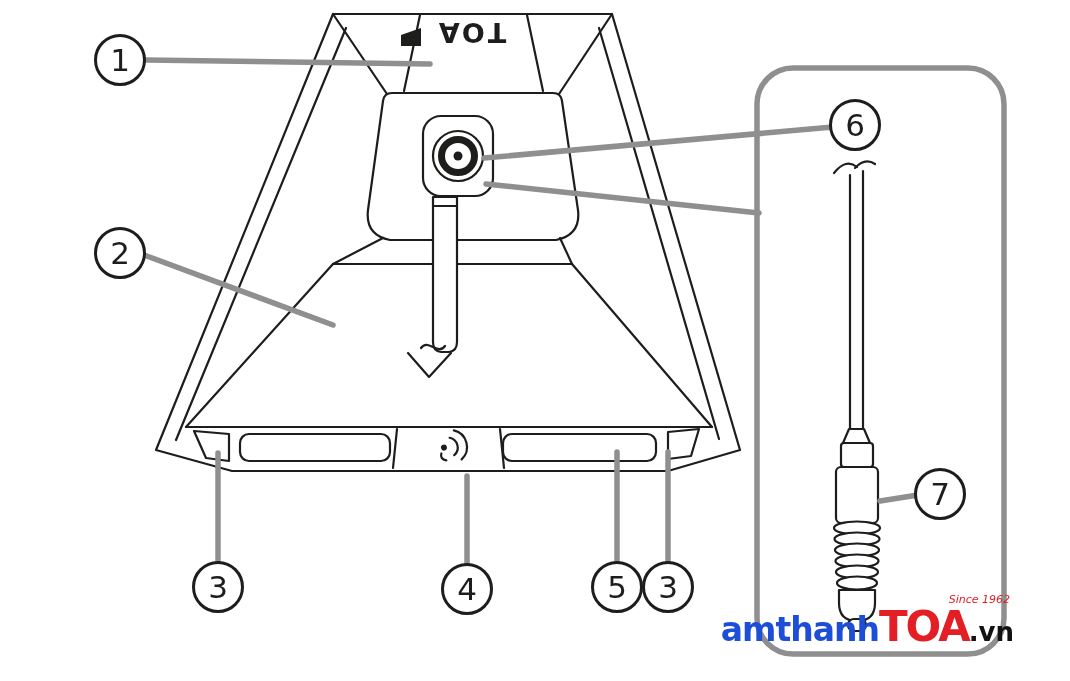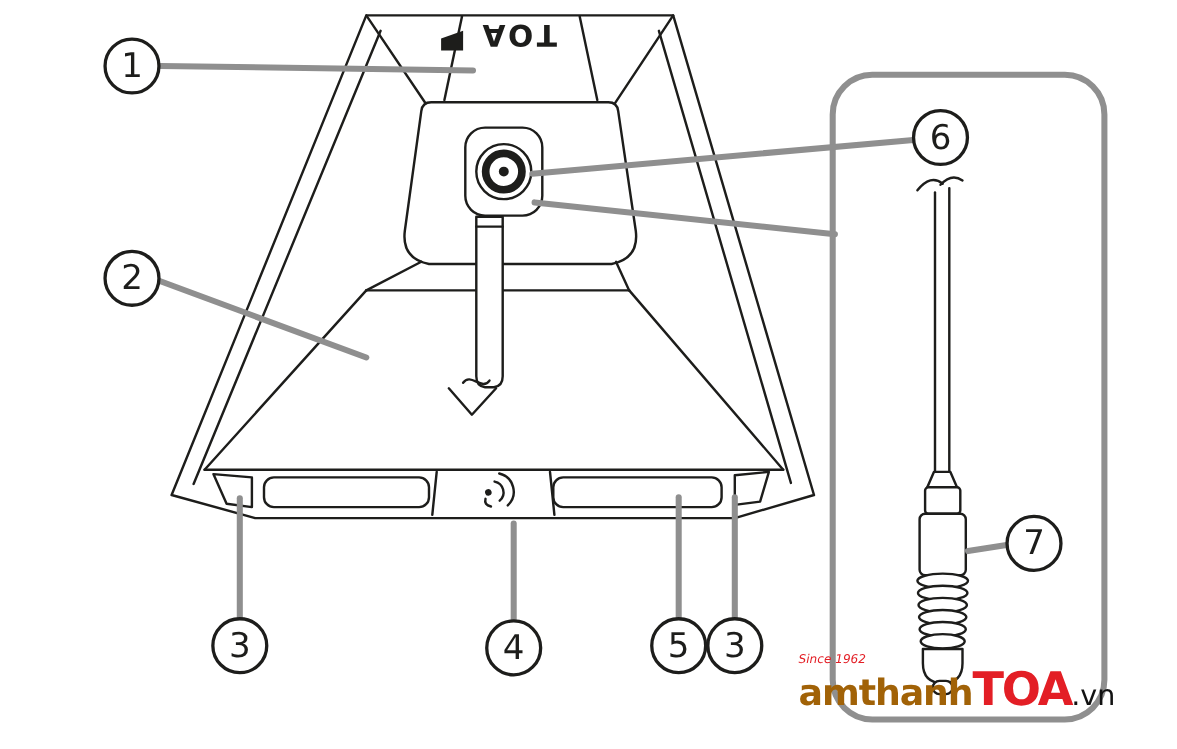--- a/index.html
+++ b/index.html
@@ -15,26 +15,26 @@
   .lead{fill:none;stroke:#8f8f8f;stroke-width:5.5;stroke-linecap:round;}
   .boxline{fill:none;stroke:#8f8f8f;stroke-width:5.5;}
   
   .callout{
     position:absolute;width:52px;height:52px;box-sizing:border-box;
     border:3px solid #1d1d1b;border-radius:50%;background:#fff;
     display:flex;align-items:center;justify-content:center;
     font-size:31px;color:#1d1d1b;line-height:1;
   }
   
-  .brand{position:absolute;right:56px;top:594px;white-space:nowrap;}
+  .brand{position:absolute;right:56px;top:594px;text-align:right;white-space:nowrap;}
   .brand-since{color:#e31e25;font-size:11px;font-style:italic;margin-right:4px;line-height:1;}
   .brand-line{line-height:1;margin-top:1px;}
-  .b-prefix{font-size:33px;font-weight:800;color:#a16207;letter-spacing:-1px;}
+  .b-prefix{font-size:33px;font-weight:800;color:#1d4ed8;letter-spacing:-1px;}
   .b-core{font-size:42px;font-weight:800;color:#e31e25;letter-spacing:-2px;}
-  .b-suffix{font-size:26px;font-weight:400;color:#121212;}
+  .b-suffix{font-size:26px;font-weight:700;color:#121212;}
   .brand-tagline{color:#8a8a8a;font-size:11px;font-style:italic;letter-spacing:0.2px;margin-top:5px;}
   .svg-toa-text{font-family:"DejaVu Sans","Liberation Sans",sans-serif;font-size:27px;font-weight:bold;letter-spacing:3px;fill:#1d1d1b;}
 </style>
 </head>
 <body>
 
 <div id="stage">
 
   <svg id="art" width="1070" height="681" viewBox="0 0 1070 681">
 

